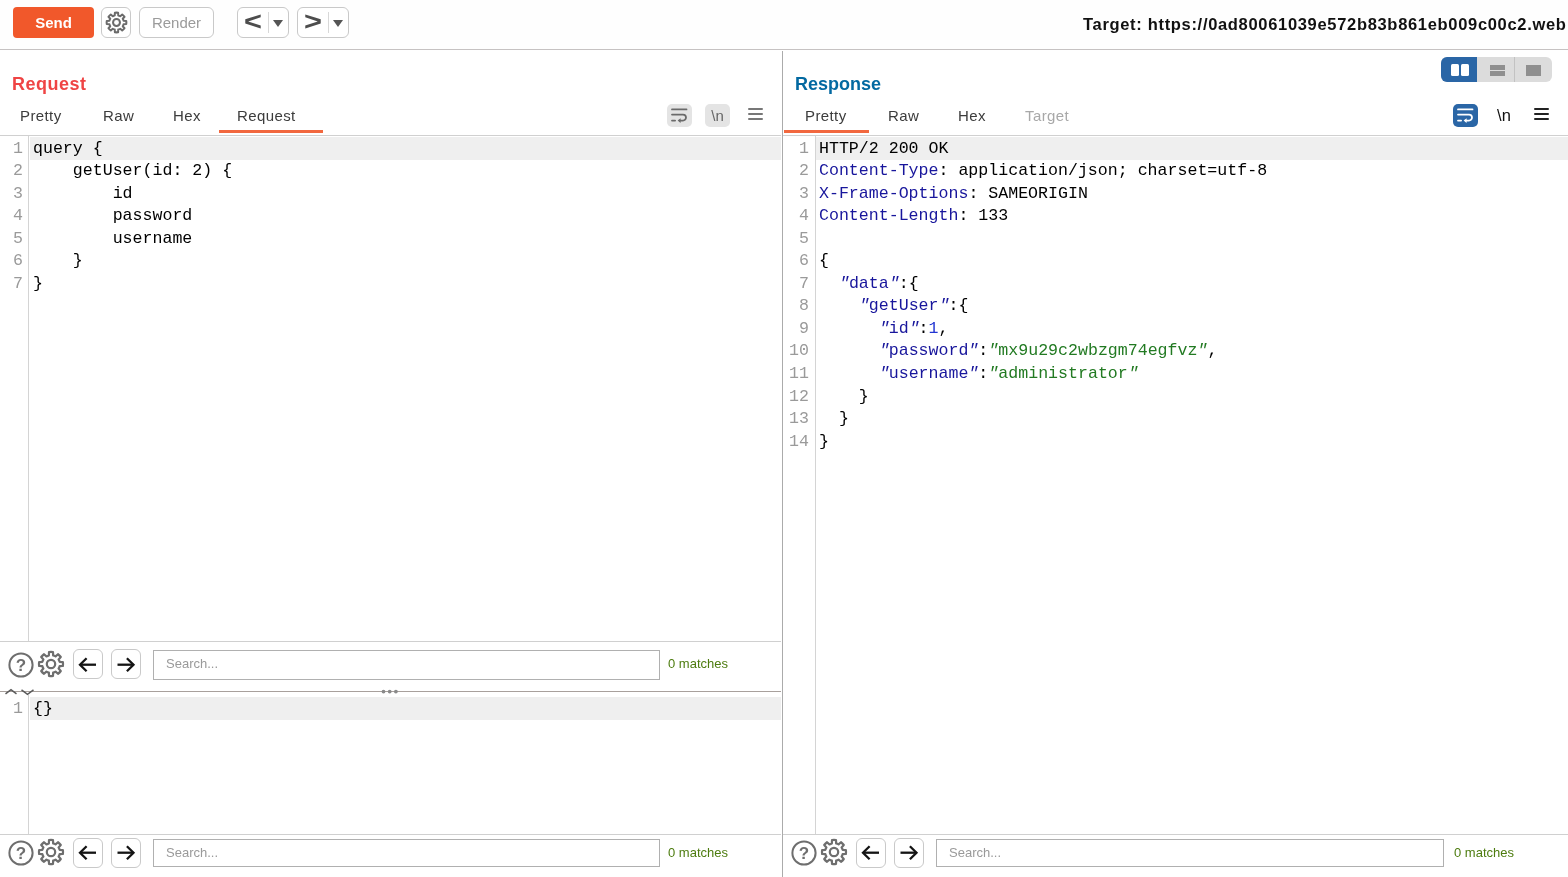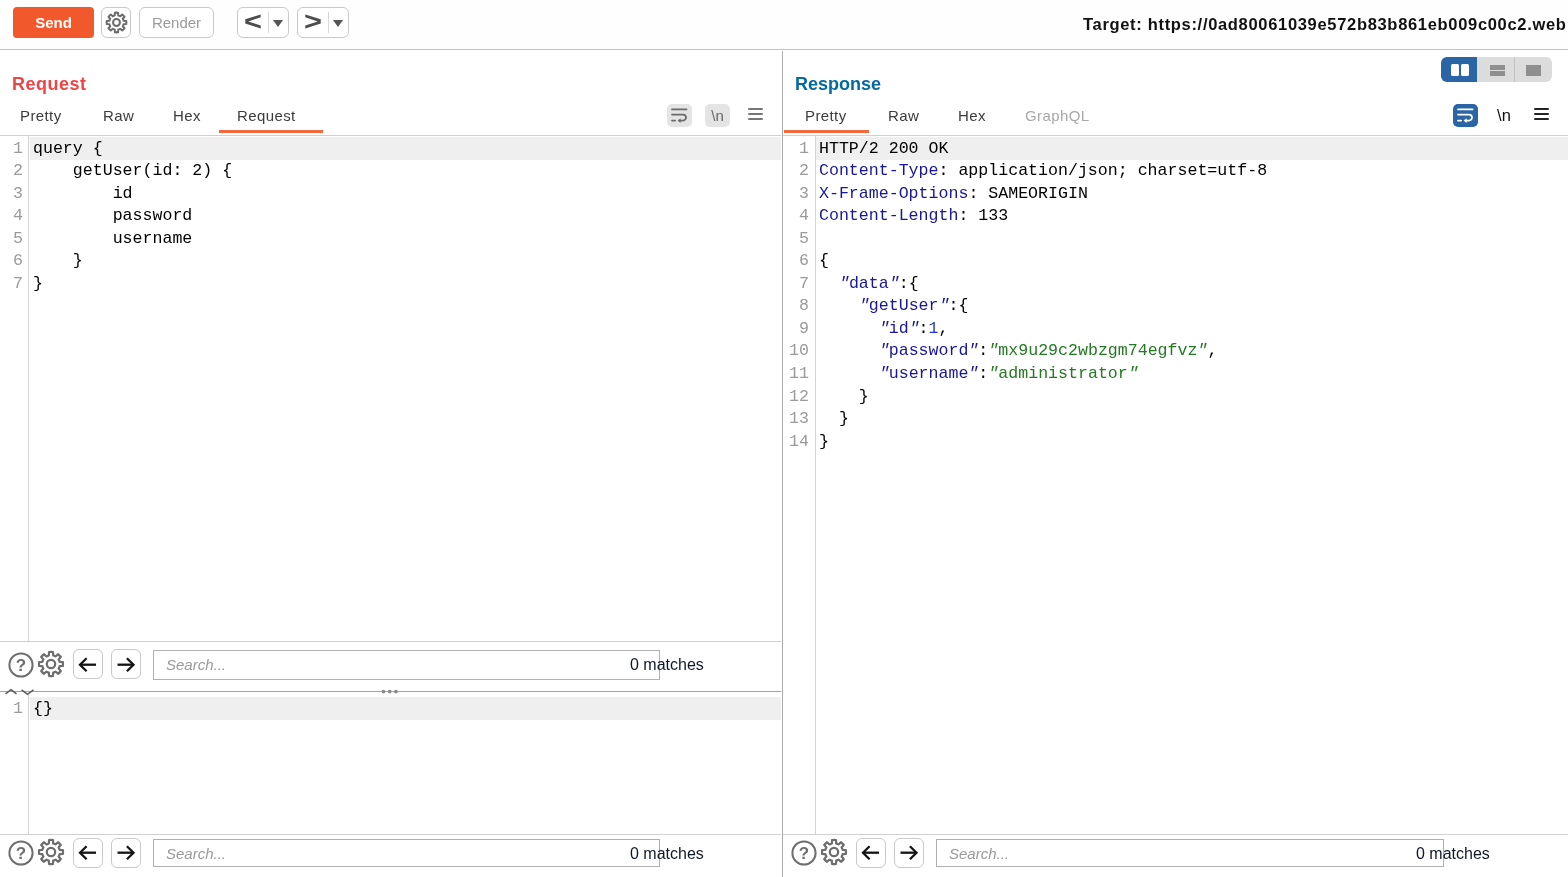--- a/index.html
+++ b/index.html
@@ -9,22 +9,22 @@
 .hl{position:absolute;background:#efefef;height:22.5px;}
 .gut{position:absolute;width:1px;background:#d4d4d4;}
 .num{font-family:"Liberation Mono",monospace;font-size:16.6px;color:#9a9a9a;text-align:right;line-height:22.54px;}
 .code{font-family:"Liberation Mono",monospace;font-size:16.6px;line-height:22.54px;color:#000;white-space:pre;}
 .code .k{color:#18169c;}
 .code .s{color:#227a22;}
 .code .n{color:#2336d2;}
 .code i{font-style:normal;display:inline-block;transform:skewX(-13deg);}
 .sline{position:absolute;height:1px;background:#d0d0d0;}
 .sinput{position:absolute;border:1px solid #b0b0b0;background:#fff;}
-.sinput span{position:absolute;left:12px;top:5px;font-style:italic;color:#9a9a9a;font-size:15px;}
-.matches{position:absolute;font-size:16px;color:#0f172a;width:136px;text-align:left;}
+.sinput span{position:absolute;left:12px;top:5px;color:#9a9a9a;font-size:13px;}
+.matches{position:absolute;font-size:13px;color:#4d7c0f;width:136px;text-align:center;}
 .tab{position:absolute;font-size:15px;color:#3c3c3c;letter-spacing:0.4px;}
 .iconbg{position:absolute;width:25px;height:23px;border-radius:5px;}
 .ham b{position:absolute;left:0;width:15px;height:2.4px;border-radius:1px;}
 </style></head>
 <body>
 
 <div class="abs" style="left:0;top:0;width:1568px;height:50px;border-bottom:1.5px solid #c6c2c2;background:#fefefe;"></div>
 <div class="abs" style="left:13px;top:7px;width:81px;height:31px;background:#f1582b;border-radius:4px;color:#fff;font-weight:bold;font-size:15px;text-align:center;line-height:31px;">Send</div>
 <div class="btn" style="left:101px;top:7px;width:30px;height:31px;"></div>
 <svg class="abs" style="left:105px;top:11px;" width="23" height="23" viewBox="0 0 24 24">
@@ -142,21 +142,21 @@
     <polyline points="21.5,4.8 27.5,9.4 33.5,4.8" fill="none" stroke="#5a5a5a" stroke-width="1.5"></polyline>
     <circle cx="383.5" cy="6.6" r="1.9" fill="#8a8a8a"></circle>
     <circle cx="389.7" cy="6.6" r="1.9" fill="#8a8a8a"></circle>
     <circle cx="395.9" cy="6.6" r="1.9" fill="#8a8a8a"></circle>
   </svg>
 
 <div class="abs" style="left:795px;top:73.5px;font-size:18px;font-weight:bold;color:#0369a1;">Response</div>
 <div class="tab" style="left:805px;top:107px;">Pretty</div>
 <div class="tab" style="left:888px;top:107px;">Raw</div>
 <div class="tab" style="left:958px;top:107px;">Hex</div>
-<div class="tab" style="left:1025px;top:107px;color:#a8a8a8;">GraphQL</div>
+<div class="tab" style="left:1025px;top:107px;color:#a8a8a8;">Target</div>
 <div class="abs" style="left:784px;top:129.5px;width:85px;height:3.5px;background:#f2683f;"></div>
 
 <div class="abs" style="left:1441px;top:57px;width:111px;height:25px;background:#dcdcdc;border-radius:6px;"></div>
 <div class="abs" style="left:1441px;top:57px;width:36px;height:25px;background:#2a66a6;border-radius:6px 0 0 6px;"></div>
 <div class="abs" style="left:1451px;top:63.5px;width:8px;height:12.5px;background:#fff;border-radius:1.5px;"></div>
 <div class="abs" style="left:1461px;top:63.5px;width:8px;height:12.5px;background:#fff;border-radius:1.5px;"></div>
 <div class="abs" style="left:1490px;top:64.5px;width:15px;height:5px;background:#8f8f8f;"></div>
 <div class="abs" style="left:1490px;top:70.7px;width:15px;height:5px;background:#8f8f8f;"></div>
 <div class="abs" style="left:1514px;top:57px;width:1px;height:25px;background:#c2c2c2;"></div>
 <div class="abs" style="left:1526px;top:64.5px;width:15px;height:11px;background:#8f8f8f;"></div>

